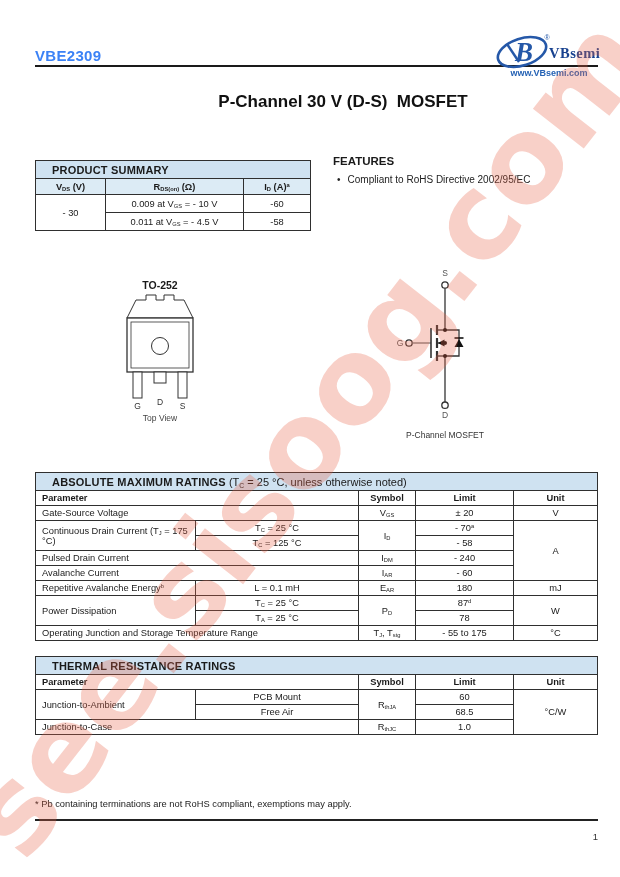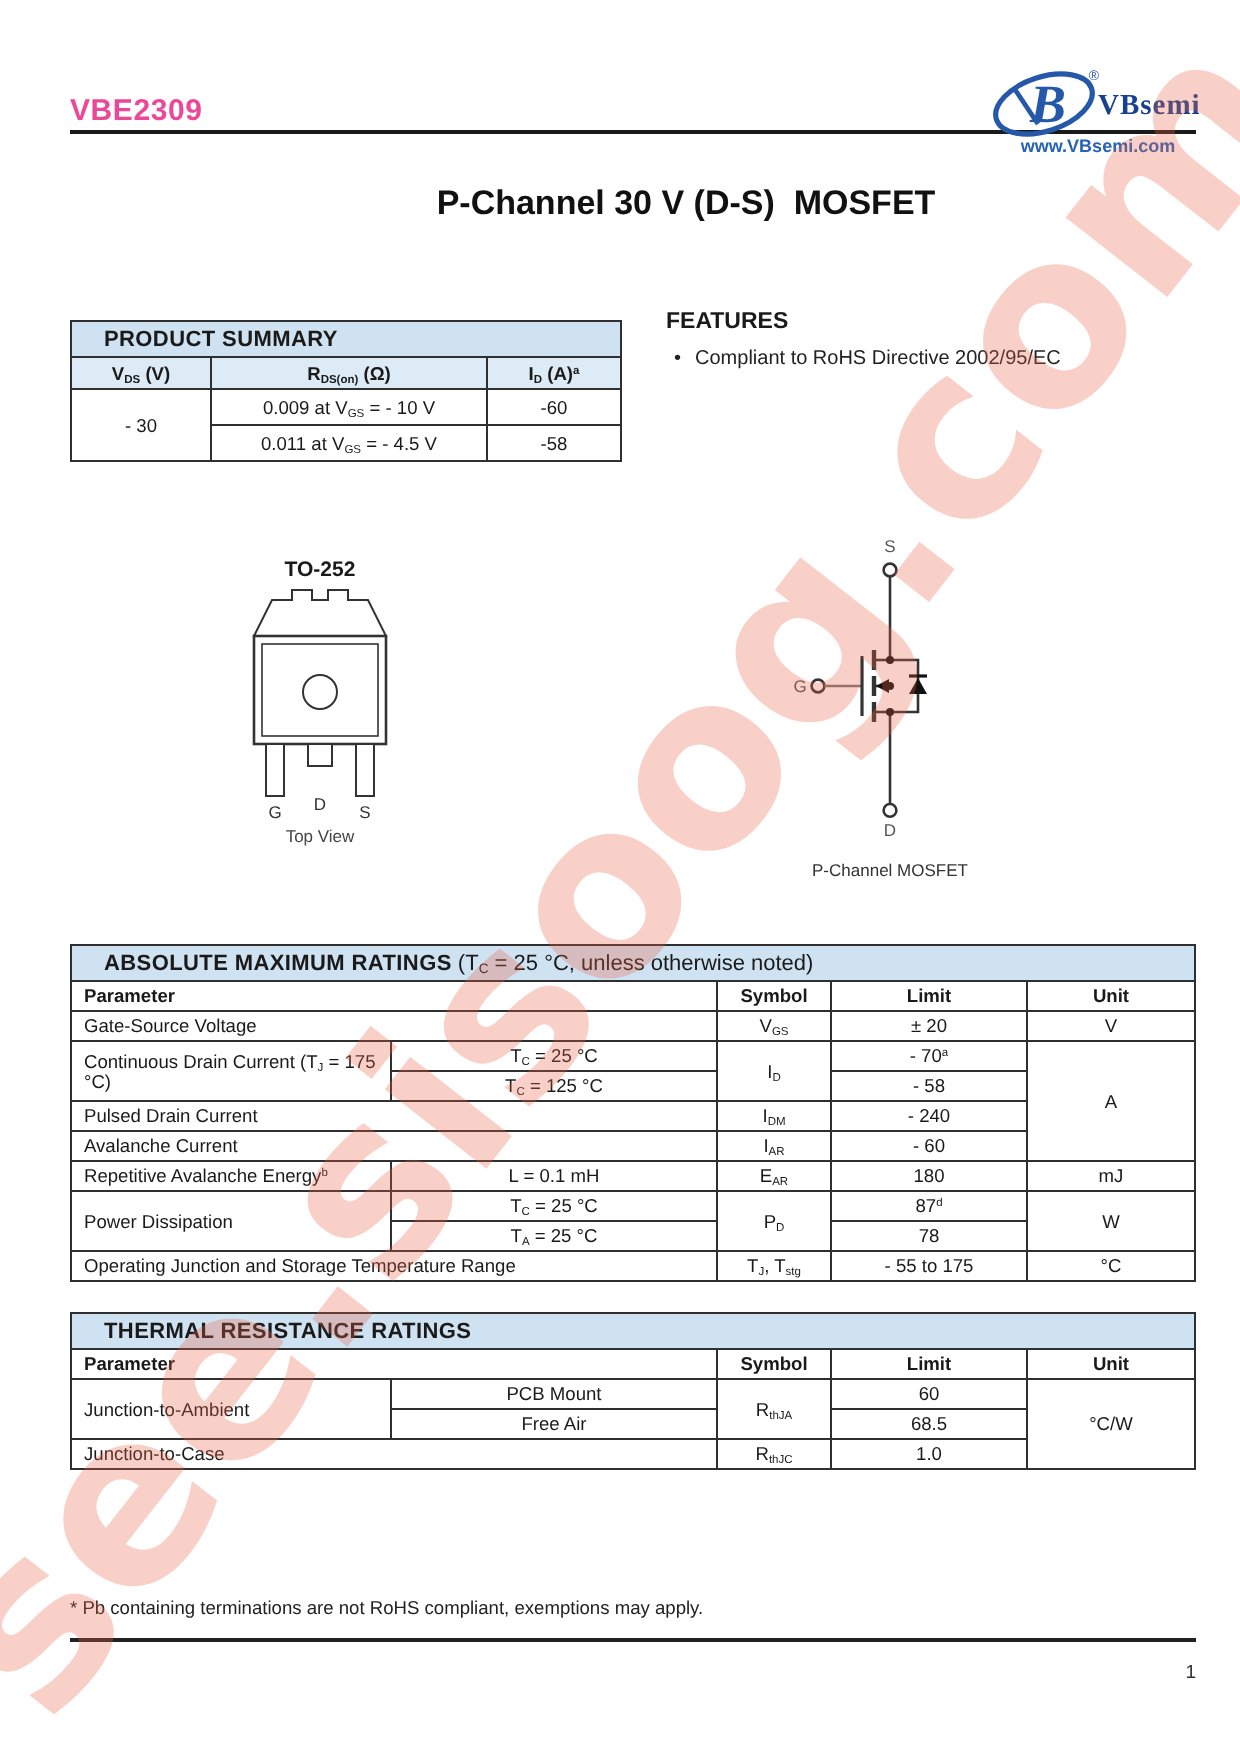--- a/index.html
+++ b/index.html
@@ -4,21 +4,21 @@
 <style>
   * { margin:0; padding:0; box-sizing:border-box; }
   body { background:#888; font-family:"Liberation Sans", sans-serif; }
   .page {
     position:relative; width:620px; height:877px; background:#ffffff;
     overflow:hidden; margin:0 auto; color:#1a1a1a;
   }
   .abs { position:absolute; }
 
   
-  .part-number { left:35px; top:47px; font-size:15px; font-weight:bold; color:#ec4899; letter-spacing:.3px; }
+  .part-number { left:35px; top:47px; font-size:15px; font-weight:bold; color:#3b82f6; letter-spacing:.3px; }
   .header-rule { left:35px; top:65px; width:563px; height:2px; background:#1a1a1a; }
   .logo-ellipse { left:493px; top:32px; }
   .logo-name { left:549px; top:45px; font-family:"Liberation Serif", serif; font-weight:bold; font-size:14.5px; color:#17418f; letter-spacing:.5px; }
   .logo-url { left:500px; top:68px; width:98px; text-align:center; font-size:9px; font-weight:bold; color:#2663b5; }
 
   .doc-title { left:0; top:92px; width:620px; text-align:center; font-size:17px; font-weight:bold; color:#111; white-space:pre;margin-left:33px; }
 
   
   table.ds { border-collapse:collapse; table-layout:fixed; background:#fff; border:1.5px solid #2f2f2f; }
   table.ds td, table.ds th { border:1px solid #2f2f2f; font-size:9.3px; text-align:center; vertical-align:middle; padding:0 2px; font-weight:normal; color:#1a1a1a; }

